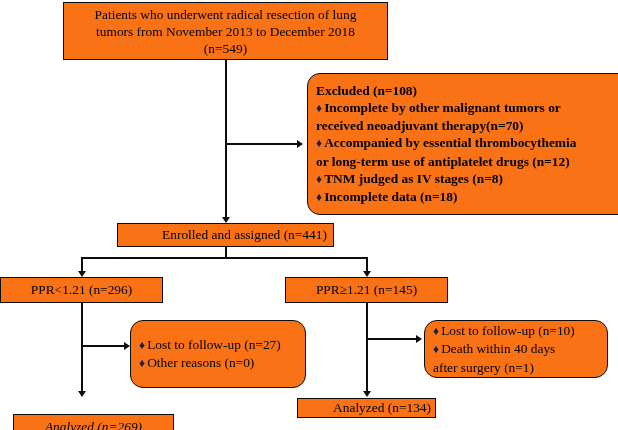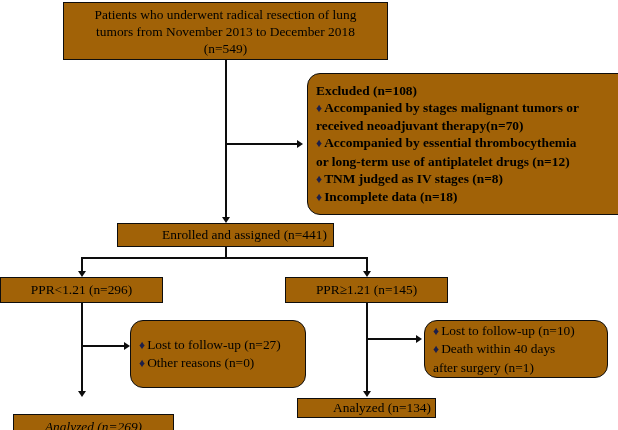--- a/index.html
+++ b/index.html
@@ -13,21 +13,21 @@
     height: 430px;
     background: #ffffff;
     font-family: "Liberation Serif", "DejaVu Serif", serif;
     color: #000000;
     overflow: hidden;
   }
   .node {
     position: absolute;
     box-sizing: border-box;
     border: 1.6px solid #0d0d0d;
-    background: #a16207;
+    background: #f97316;
     display: flex;
     flex-direction: column;
     justify-content: center;
   }
   .node.rounded {
     border-radius: 13px;
   }
   .node.centered {
     align-items: center;
     text-align: center;
@@ -102,21 +102,21 @@
   <div class="arrow-down" style="left:221.6px; top:217px;"></div>
 
   <div class="ln h" style="left:225px; top:143px; width:74px;"></div>
   <div class="arrow-right" style="left:297px; top:139.6px;"></div>
 
   <div class="node rounded" style="left:307px; top:73px; width:339px; height:142px;font-weight:bold;">
     <div class="bullet-list">
       <div class="bullet-line plain">Excluded (n=108)</div>
 
       <div class="bullet-line">
-        <span class="dia">♦</span><span>Accompanied by stages malignant tumors or</span>
+        <span class="dia">♦</span><span>Incomplete by other malignant tumors or</span>
       </div>
       <div class="bullet-line cont">received neoadjuvant therapy(n=70)</div>
 
       <div class="bullet-line">
         <span class="dia">♦</span><span>Accompanied by essential thrombocythemia</span>
       </div>
       <div class="bullet-line cont">or long-term use of antiplatelet drugs (n=12)</div>
 
       <div class="bullet-line">
         <span class="dia">♦</span><span>TNM judged as IV stages (n=8)</span>

